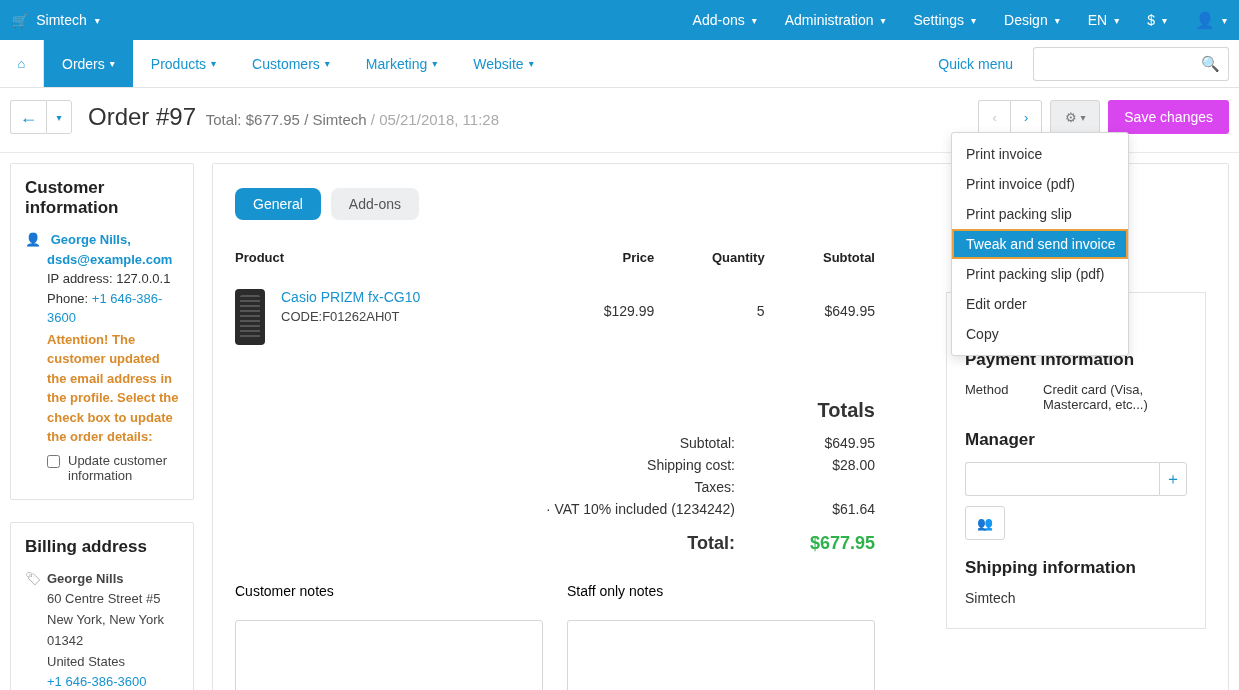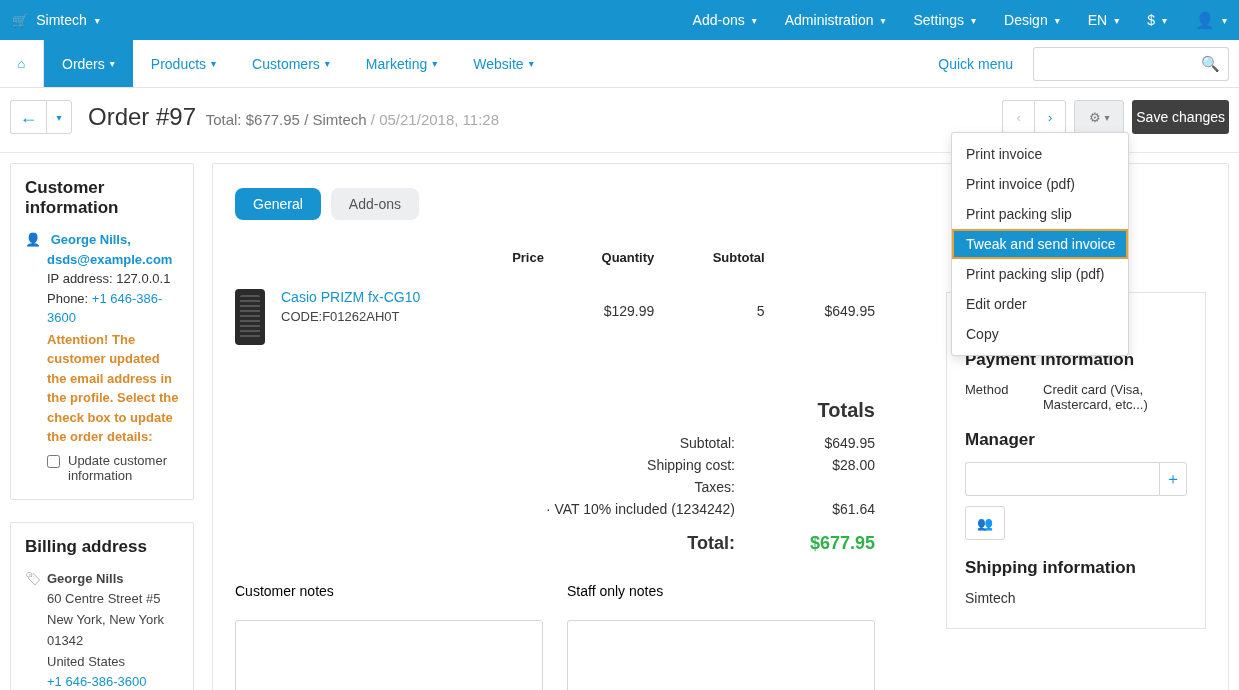--- a/index.html
+++ b/index.html
@@ -41,21 +41,21 @@
   .page-sub .sep { color:#aaa;}
   .titlebar-right { display:flex; align-items:center; gap:8px;}
   .pager { display:flex;}
   .pager .pg { border:1px solid #d6d6d6; width:32px; height:34px; display:flex; align-items:center; justify-content:center; background:#fff; color:#1793cf; cursor:pointer;}
   .pager .pg.disabled { color:#c9c9c9; cursor:default;}
   .pager .pg:first-child{border-radius:3px 0 0 3px; border-right:none;}
   .pager .pg:last-child{border-radius:0 3px 3px 0;}
   .gear-split { display:flex;}
   .gear-split .g1 { border:1px solid #d6d6d6; background:#eceeef; height:34px; width:50px; border-radius:3px; display:flex; align-items:center; justify-content:center; gap:4px; cursor:pointer; color:#7b7b7b;}
   .gear-split .g1 .caret-d{font-size:10px;}
-  .save-btn { background:#404040; color:#fff; border:none; height:34px; padding:0 4px; border-radius:3px; font-size:14px; cursor:pointer;}
+  .save-btn { background:#d946ef; color:#fff; border:none; height:34px; padding:0 16px; border-radius:3px; font-size:14px; cursor:pointer;}
 
   
   .body-wrap { display:flex; gap:18px; padding:10px; align-items:flex-start;}
   .leftcol { width:184px; display:flex; flex-direction:column; gap:22px;}
   .panel { border:1px solid #e3e3e3; border-radius:2px; padding:14px 14px 16px 14px;}
   .panel h3 { font-size:17px; font-weight:700; color:#222; margin-bottom:12px;}
   .cust-name { color:#1793cf; font-weight:700;}
   .cust-email { color:#1793cf; font-weight:700;}
   .cust-line { font-size:13px; line-height:1.5;}
   .cust-line .lnk { color:#1793cf;}
@@ -280,20 +280,21 @@
   </div>
 
   <div class="maincol">
     <div class="tabs">
       <button class="tabbtn active">General</button>
       <button class="tabbtn inactive">Add-ons</button>
     </div>
 
     <div class="prod-table" style="max-width:640px;">
       <div class="prod-head">
+        <div class="c1">Product</div>
         <div class="c2">Price</div>
         <div class="c3">Quantity</div>
         <div class="c4">Subtotal</div>
       </div>
       <div class="prod-row">
         <div class="prod-cell1">
           <div class="thumb"></div>
           <div>
             <a class="prod-name">Casio PRIZM fx-CG10</a>
             <div class="prod-code">CODE:F01262AH0T</div>

